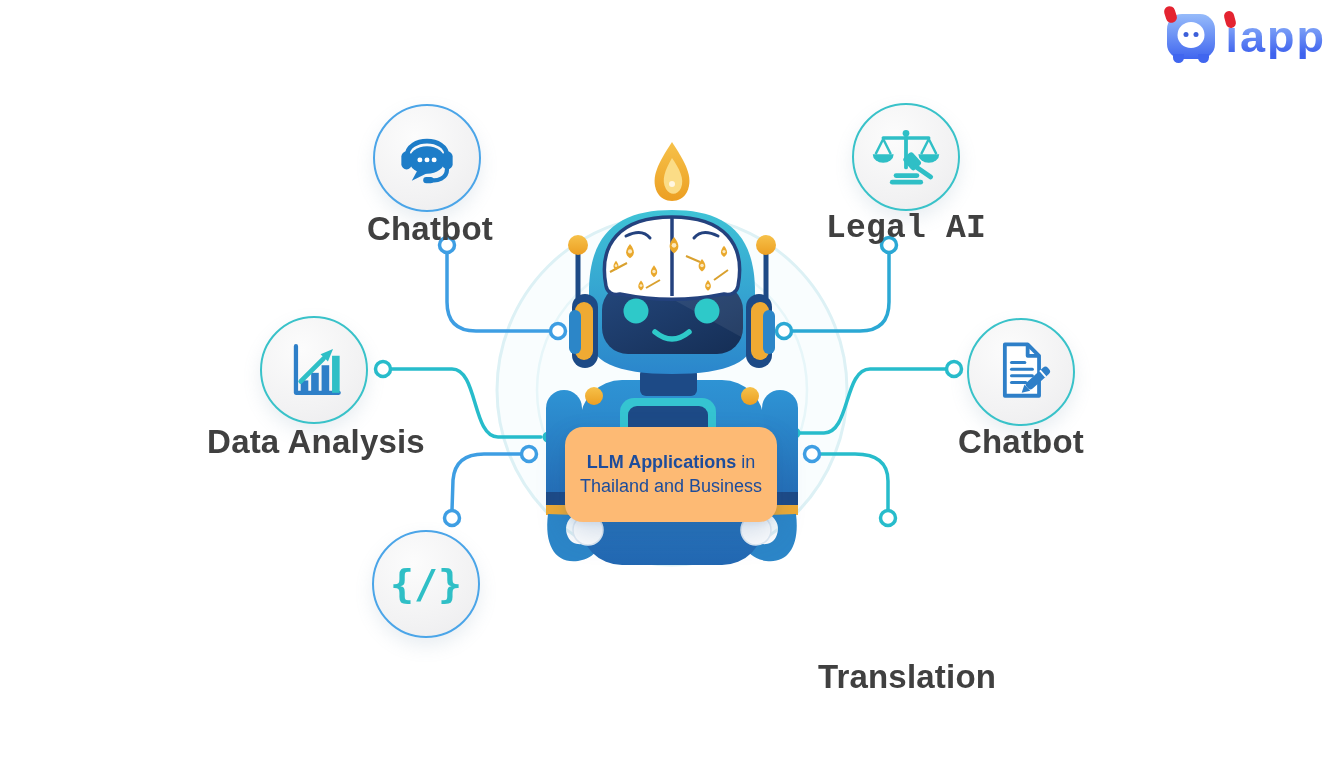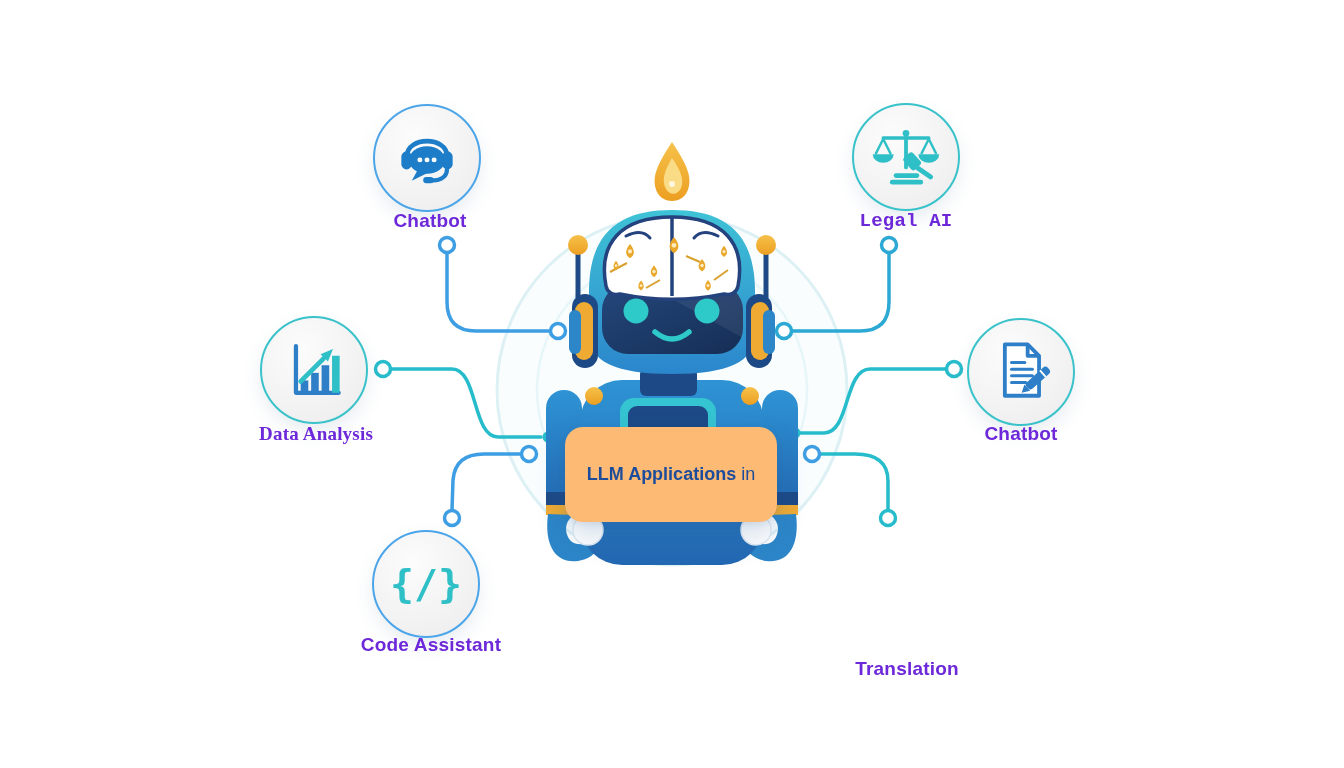--- a/index.html
+++ b/index.html
@@ -14,25 +14,25 @@
          background:radial-gradient(circle at 38% 30%, #fcfcfc 0%, #f2f2f3 62%, #ebebed 100%);
          box-shadow:0 8px 18px rgba(120,150,175,0.16);
          display:flex;align-items:center;justify-content:center;z-index:2;border:2px solid #ccc;}
   .b-chatbot{left:373px;top:104px;border-color:#4BA5E8;}
   .b-legal{left:852px;top:103px;border-color:#39C2C9;}
   .b-data{left:260px;top:316px;border-color:#39C2C9;}
   .b-content{left:967px;top:318px;border-color:#39C2C9;}
   .b-code{left:372px;top:530px;border-color:#4BA5E8;}
   .b-translation{left:853px;top:530px;border-color:#39C2C9;}
 
-  .flabel{position:absolute;transform:translateX(-50%);font-size:19px;font-weight:600;
-          color:#6d28d9;white-space:nowrap;z-index:2;letter-spacing:0.2px;}
+  .flabel{position:absolute;transform:translateX(-50%);font-size:33px;font-weight:600;
+          color:#404040;white-space:nowrap;z-index:2;letter-spacing:0.2px;}
   .l-chatbot{left:430px;top:210px;}
   .l-legal{left:906px;top:210px;font-family:Liberation Mono, monospace;}
-  .l-data{left:316px;top:423px;font-family:Liberation Serif, serif;}
+  .l-data{left:316px;top:423px;}
   .l-content{left:1021px;top:423px;}
   .l-code{left:431px;top:634px;}
   .l-translation{left:907px;top:634px;margin-top:24px;}
 
   
   .card{position:absolute;left:565px;top:427px;width:212px;height:95px;background:#fdba74;
         border-radius:18px;z-index:3;
         box-shadow:0 14px 30px rgba(40,90,150,0.20), 0 2px 6px rgba(40,90,150,0.10);
         display:flex;align-items:center;justify-content:center;text-align:center;
         color:#1D4C9B;font-size:18px;line-height:1.28;}
@@ -280,24 +280,39 @@
     <svg width="76" height="76" viewBox="0 0 80 80">
       <text x="40" y="55" text-anchor="middle" font-size="42" font-weight="bold" fill="#2FBFC6" font-family="DejaVu Sans Mono, monospace">{/}</text>
     </svg>
   </div>
 
 
   <div class="flabel l-chatbot">Chatbot</div>
   <div class="flabel l-legal">Legal AI</div>
   <div class="flabel l-data">Data Analysis</div>
   <div class="flabel l-content">Chatbot</div>
-  <div class="flabel l-code">Code Assistant</div>
   <div class="flabel l-translation">Translation</div>
 
   <div class="card">
     <div>
       <span class="bold">LLM Applications</span>
       <span>in</span><br>
+      <span>Thailand and Business</span>
     </div>
   </div>
 
+  <div class="logo">
+    <div class="logo-glyph">
+      <div class="red-mark"></div>
+      <div class="face">
+        <div class="eye l"></div>
+        <div class="eye r"></div>
+      </div>
+      <div class="foot l"></div>
+      <div class="foot r"></div>
+    </div>
+    <div class="logo-text">
+      <span class="red-i"></span>
+      <span>iapp</span>
+    </div>
+  </div>
 
 </div>
 
 </body></html>

